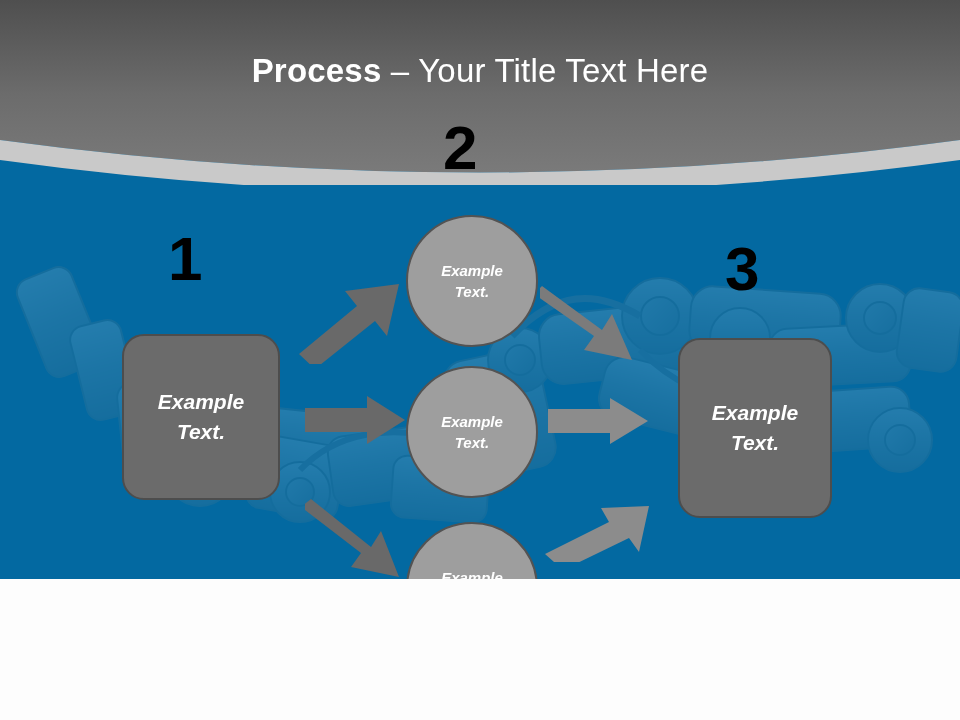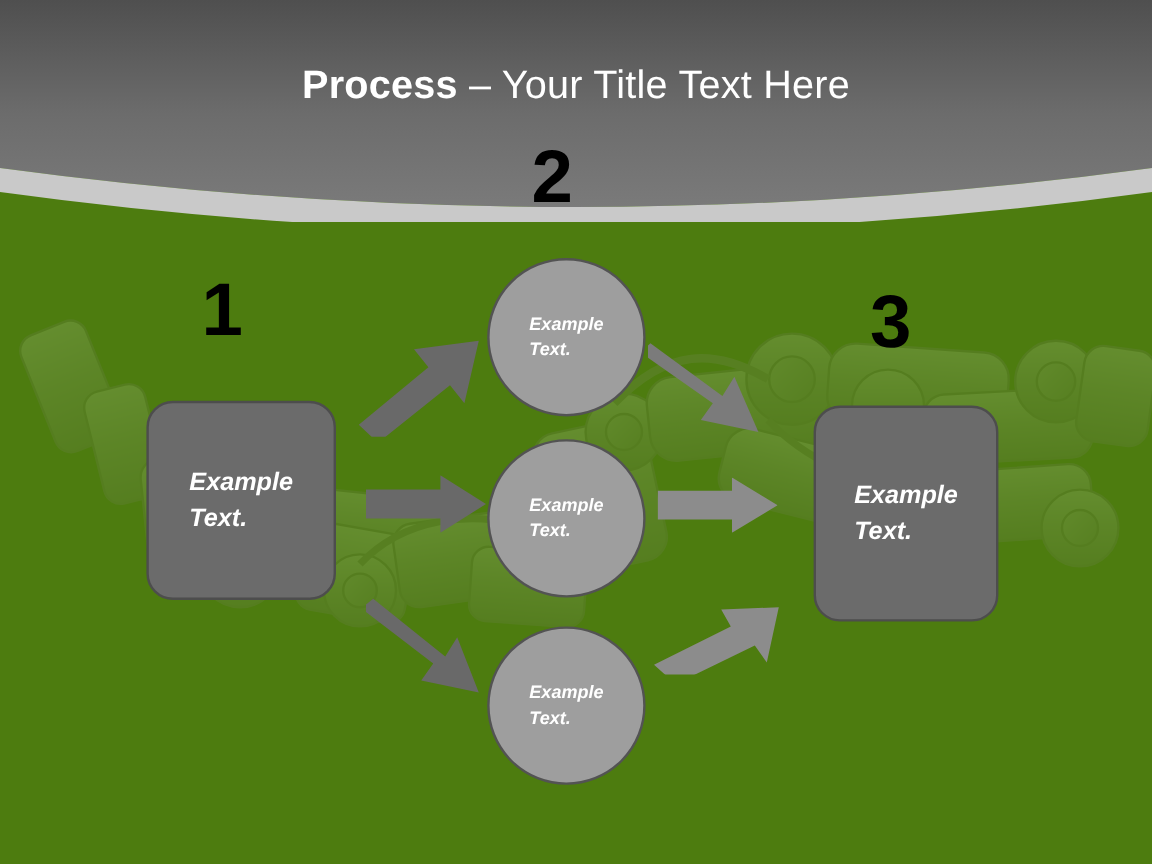--- a/index.html
+++ b/index.html
@@ -4,22 +4,22 @@
 <style>
   html,body{margin:0;padding:0;}
   body{
     width:960px;height:720px;
     background:#fdfdfd;
     font-family:"Liberation Sans", sans-serif;
     overflow:hidden;
   }
   .slide{
     position:relative;
-    width:960px;height:720px;
-    background:#4d7c0f;
+    width:960px;height:579px;
+    background:#0369a1;
     overflow:hidden;
   }
 
   
   .bg-art{
     position:absolute;
     left:0;top:140px;
     width:960px;height:520px;
     opacity:.13;
     pointer-events:none;
@@ -66,21 +66,21 @@
     box-sizing:border-box;
     display:flex;
     align-items:center;
     justify-content:center;
     z-index:5;
   }
   .box-label,.circle-label{
     color:#ffffff;
     font-weight:bold;
     font-style:italic;
-    text-align:left;
+    text-align:center;
     line-height:1.42;
     white-space:pre-line;
   }
   .box-label{font-size:21px;}
   #box-left{left:122px;top:334px;width:158px;height:166px;}
   #box-right{left:678px;top:338px;width:154px;height:180px;}
 
   
   .circle{
     position:absolute;

